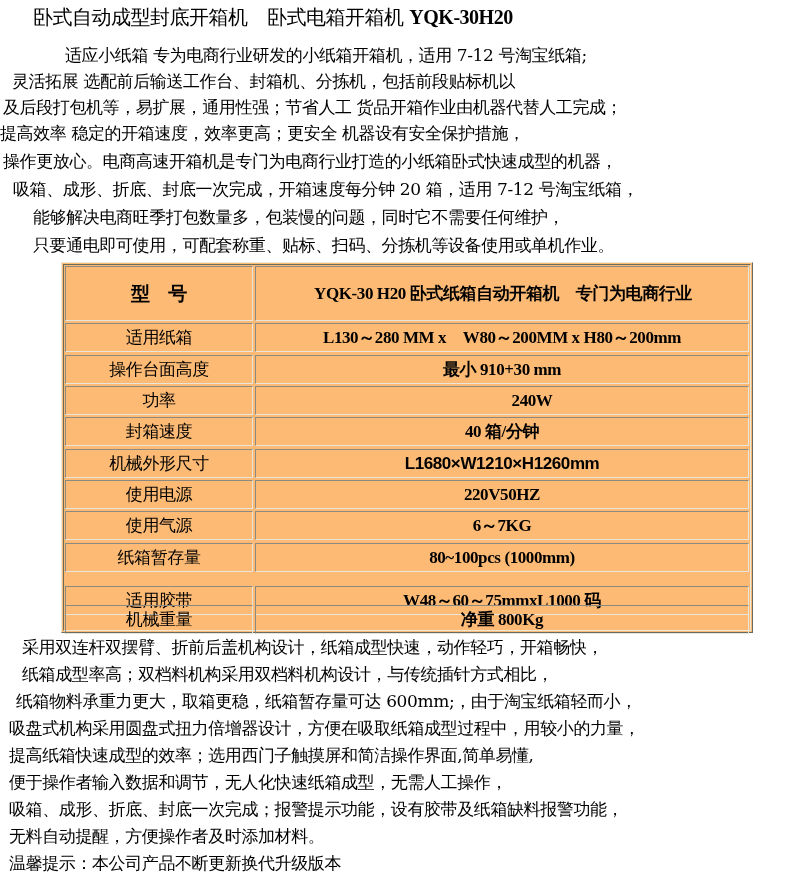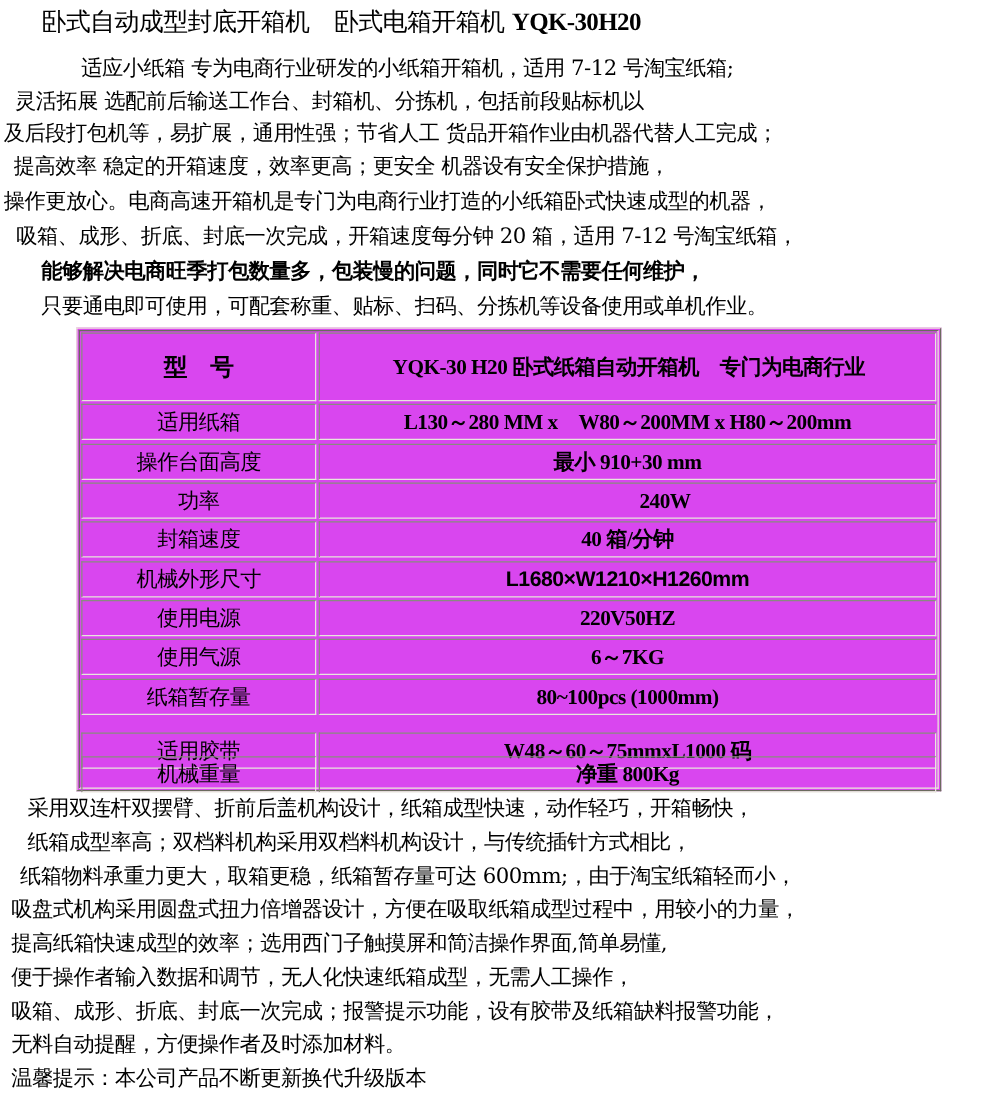--- a/index.html
+++ b/index.html
@@ -37,21 +37,21 @@
     }
     .spec-table {
       position: absolute;
       left: 61px;
       top: 262px;
       width: 692px;
       height: 371px;
       border: 1px solid;
       border-color: #ece9d8 #6b6b5e #6b6b5e #ece9d8;
       box-sizing: border-box;
-      background: #d946ef;
+      background: #fdba74;
     }
     .spec-table .inner {
       position: absolute;
       left: 1px; top: 1px; right: 1px; bottom: 1px;
       border: 1px solid;
       border-color: #6b6b5e #ece9d8 #ece9d8 #6b6b5e;
     }
     .row {
       position: absolute;
       left: 0;
@@ -87,24 +87,24 @@
 
 <div class="title">
   <span>卧式自动成型封底开箱机　卧式电箱开箱机</span>
   <span class="model">YQK-30H20</span>
 </div>
 
 <div id="intro">
     <div class="intro-line" style="left: 33px; top: 44px; margin-left: 32px;">适应小纸箱 专为电商行业研发的小纸箱开箱机，适用 7-12 号淘宝纸箱;</div>
     <div class="intro-line" style="left: 12px; top: 70px;">灵活拓展 选配前后输送工作台、封箱机、分拣机，包括前段贴标机以</div>
     <div class="intro-line" style="left: 3px; top: 96px;">及后段打包机等，易扩展，通用性强；节省人工 货品开箱作业由机器代替人工完成；</div>
-    <div class="intro-line" style="left: 11px; top: 122px;">提高效率 稳定的开箱速度，效率更高；更安全 机器设有安全保护措施，</div>
+    <div class="intro-line" style="left: 0; top: 122px;">提高效率 稳定的开箱速度，效率更高；更安全 机器设有安全保护措施，</div>
     <div class="intro-line" style="left: 3px; top: 150px;">操作更放心。电商高速开箱机是专门为电商行业打造的小纸箱卧式快速成型的机器，</div>
     <div class="intro-line" style="left: 13px; top: 178px; text-align: right;">吸箱、成形、折底、封底一次完成，开箱速度每分钟 20 箱，适用 7-12 号淘宝纸箱，</div>
-    <div class="intro-line" style="left: 33px; top: 206px; font-weight: bold;">能够解决电商旺季打包数量多，包装慢的问题，同时它不需要任何维护，</div>
+    <div class="intro-line" style="left: 33px; top: 206px;">能够解决电商旺季打包数量多，包装慢的问题，同时它不需要任何维护，</div>
     <div class="intro-line" style="left: 33px; top: 234px;">只要通电即可使用，可配套称重、贴标、扫码、分拣机等设备使用或单机作业。</div>
   </div>
 
 <div class="spec-table">
   <div class="inner" id="spec-inner">
     <div class="row" style="top:0px;height:57px;">
       <div class="cell label" style="font-size:19px;font-weight:bold;">型　号</div>
       <div class="cell value" style="justify-content:center;padding-left:2px;">
         <span>YQK-30 H20 卧式纸箱自动开箱机　专门为电商行业</span>
       </div>

